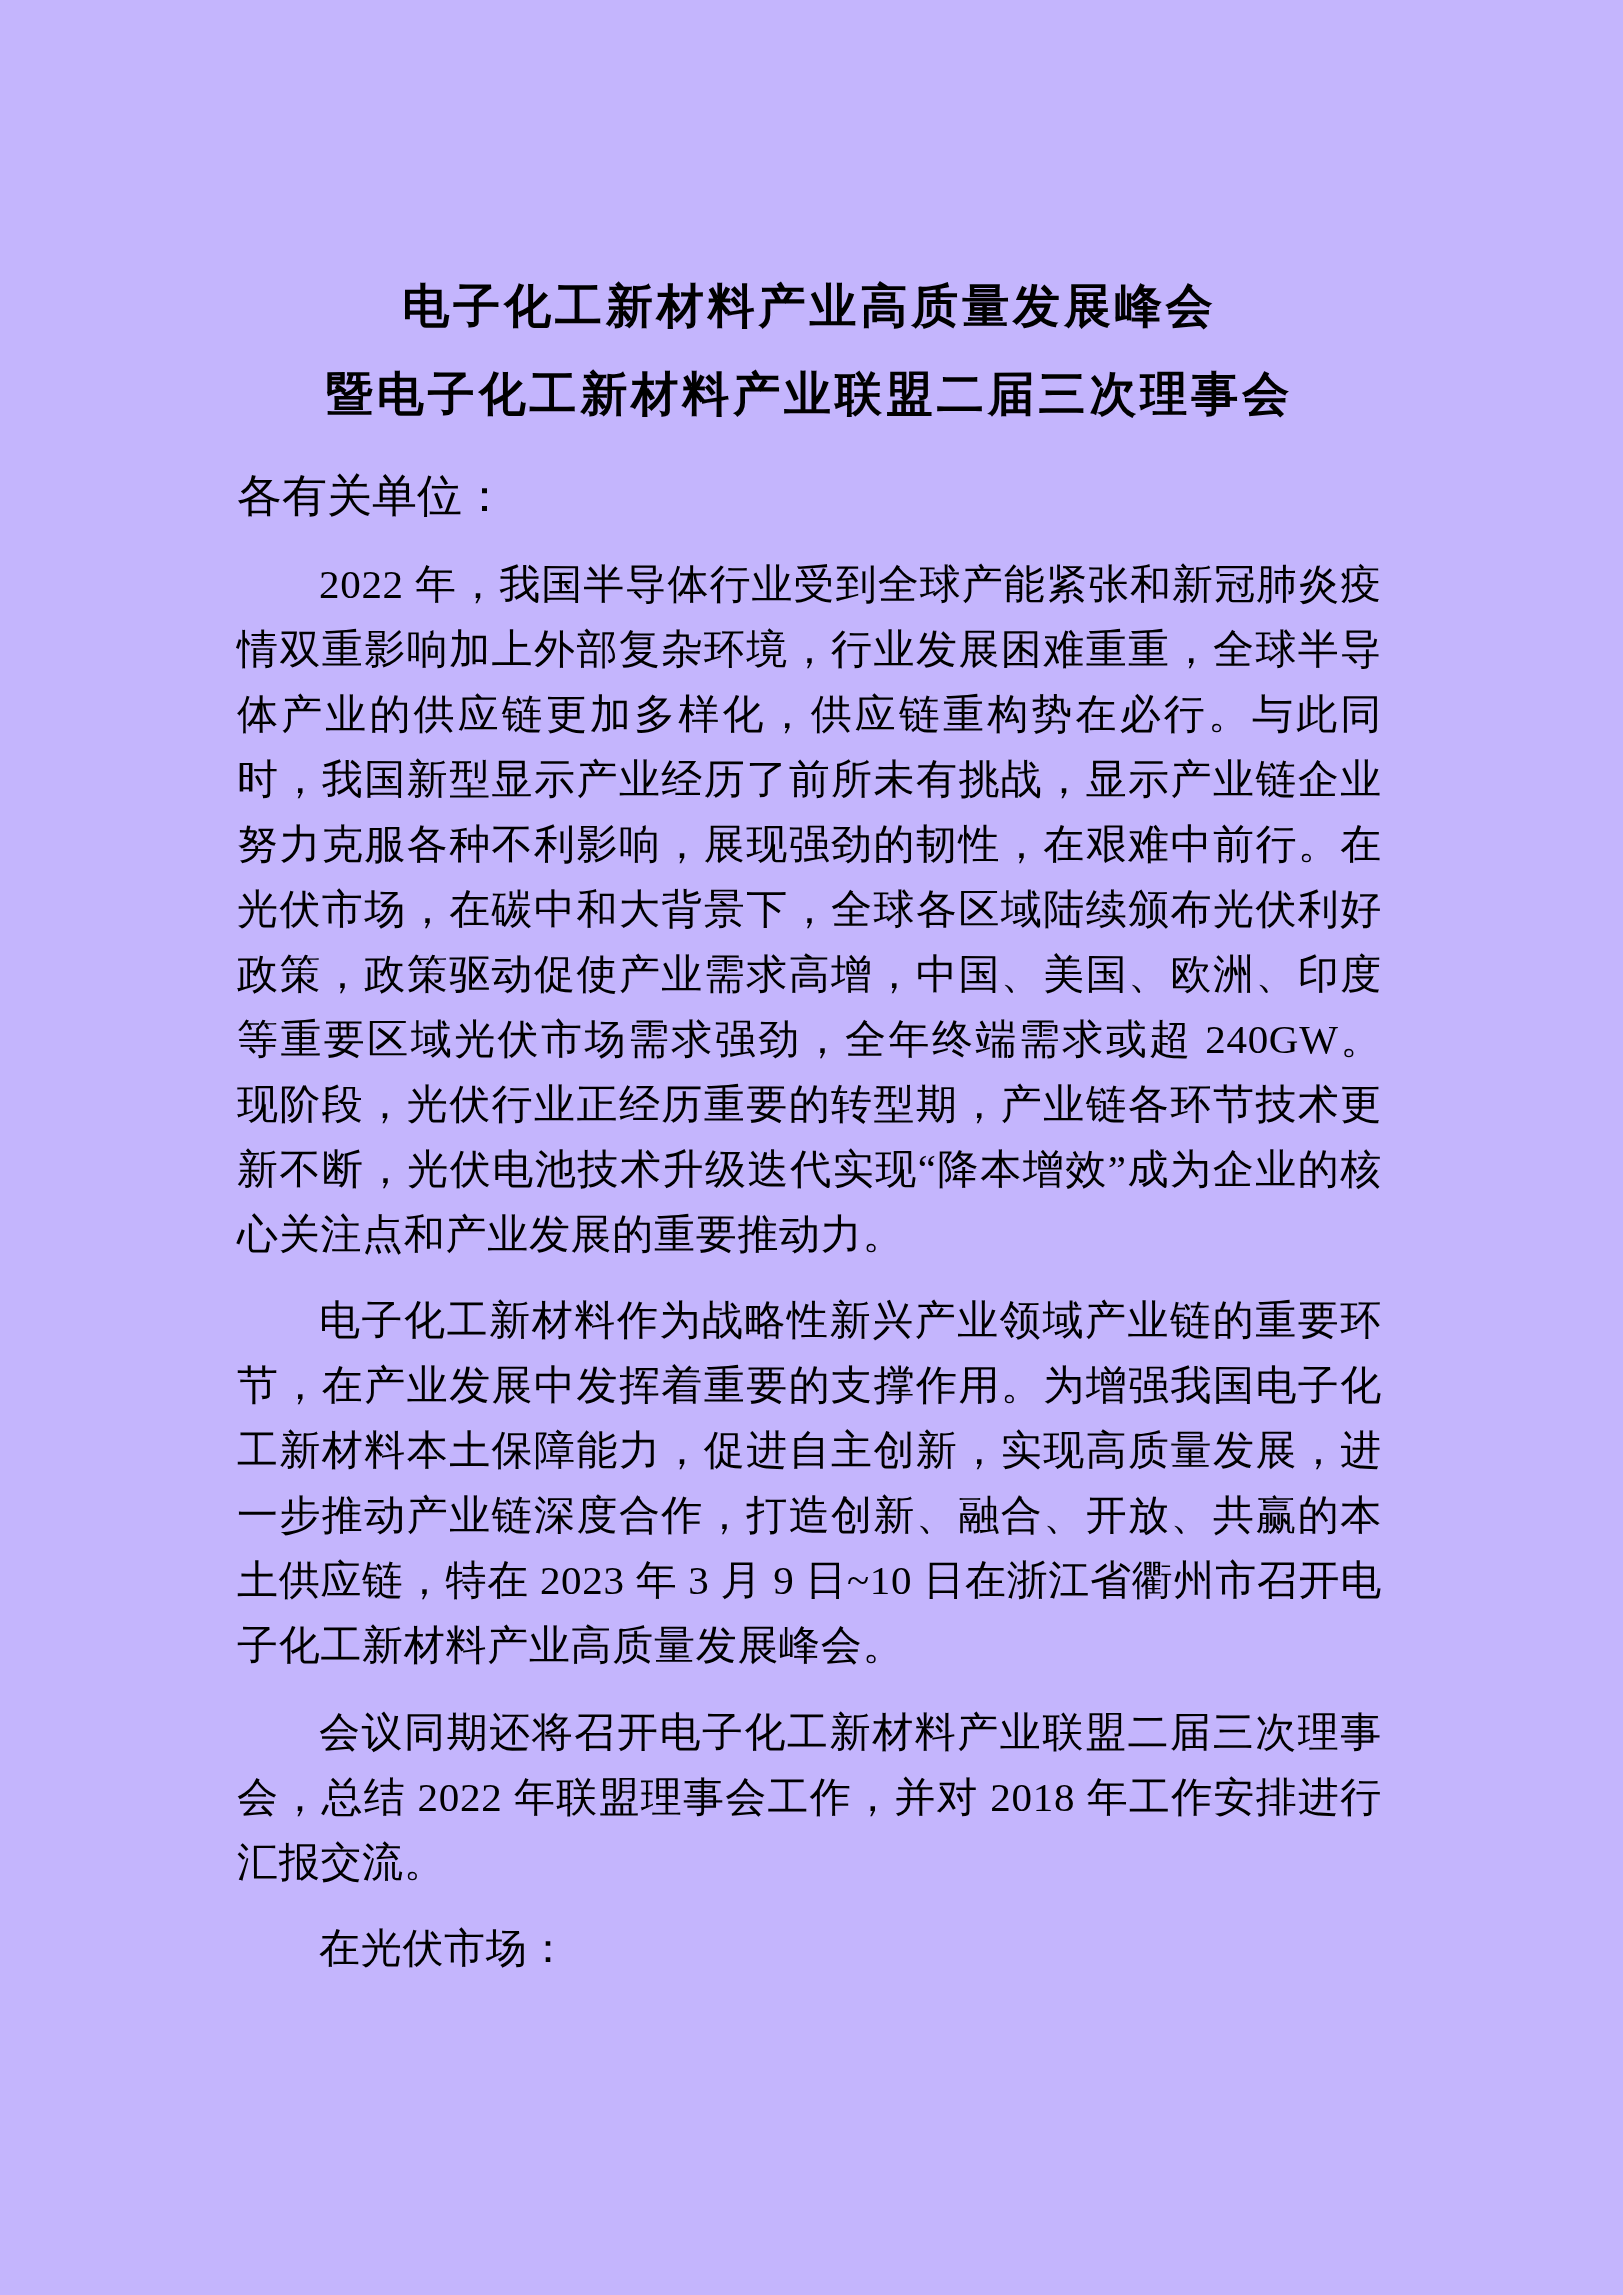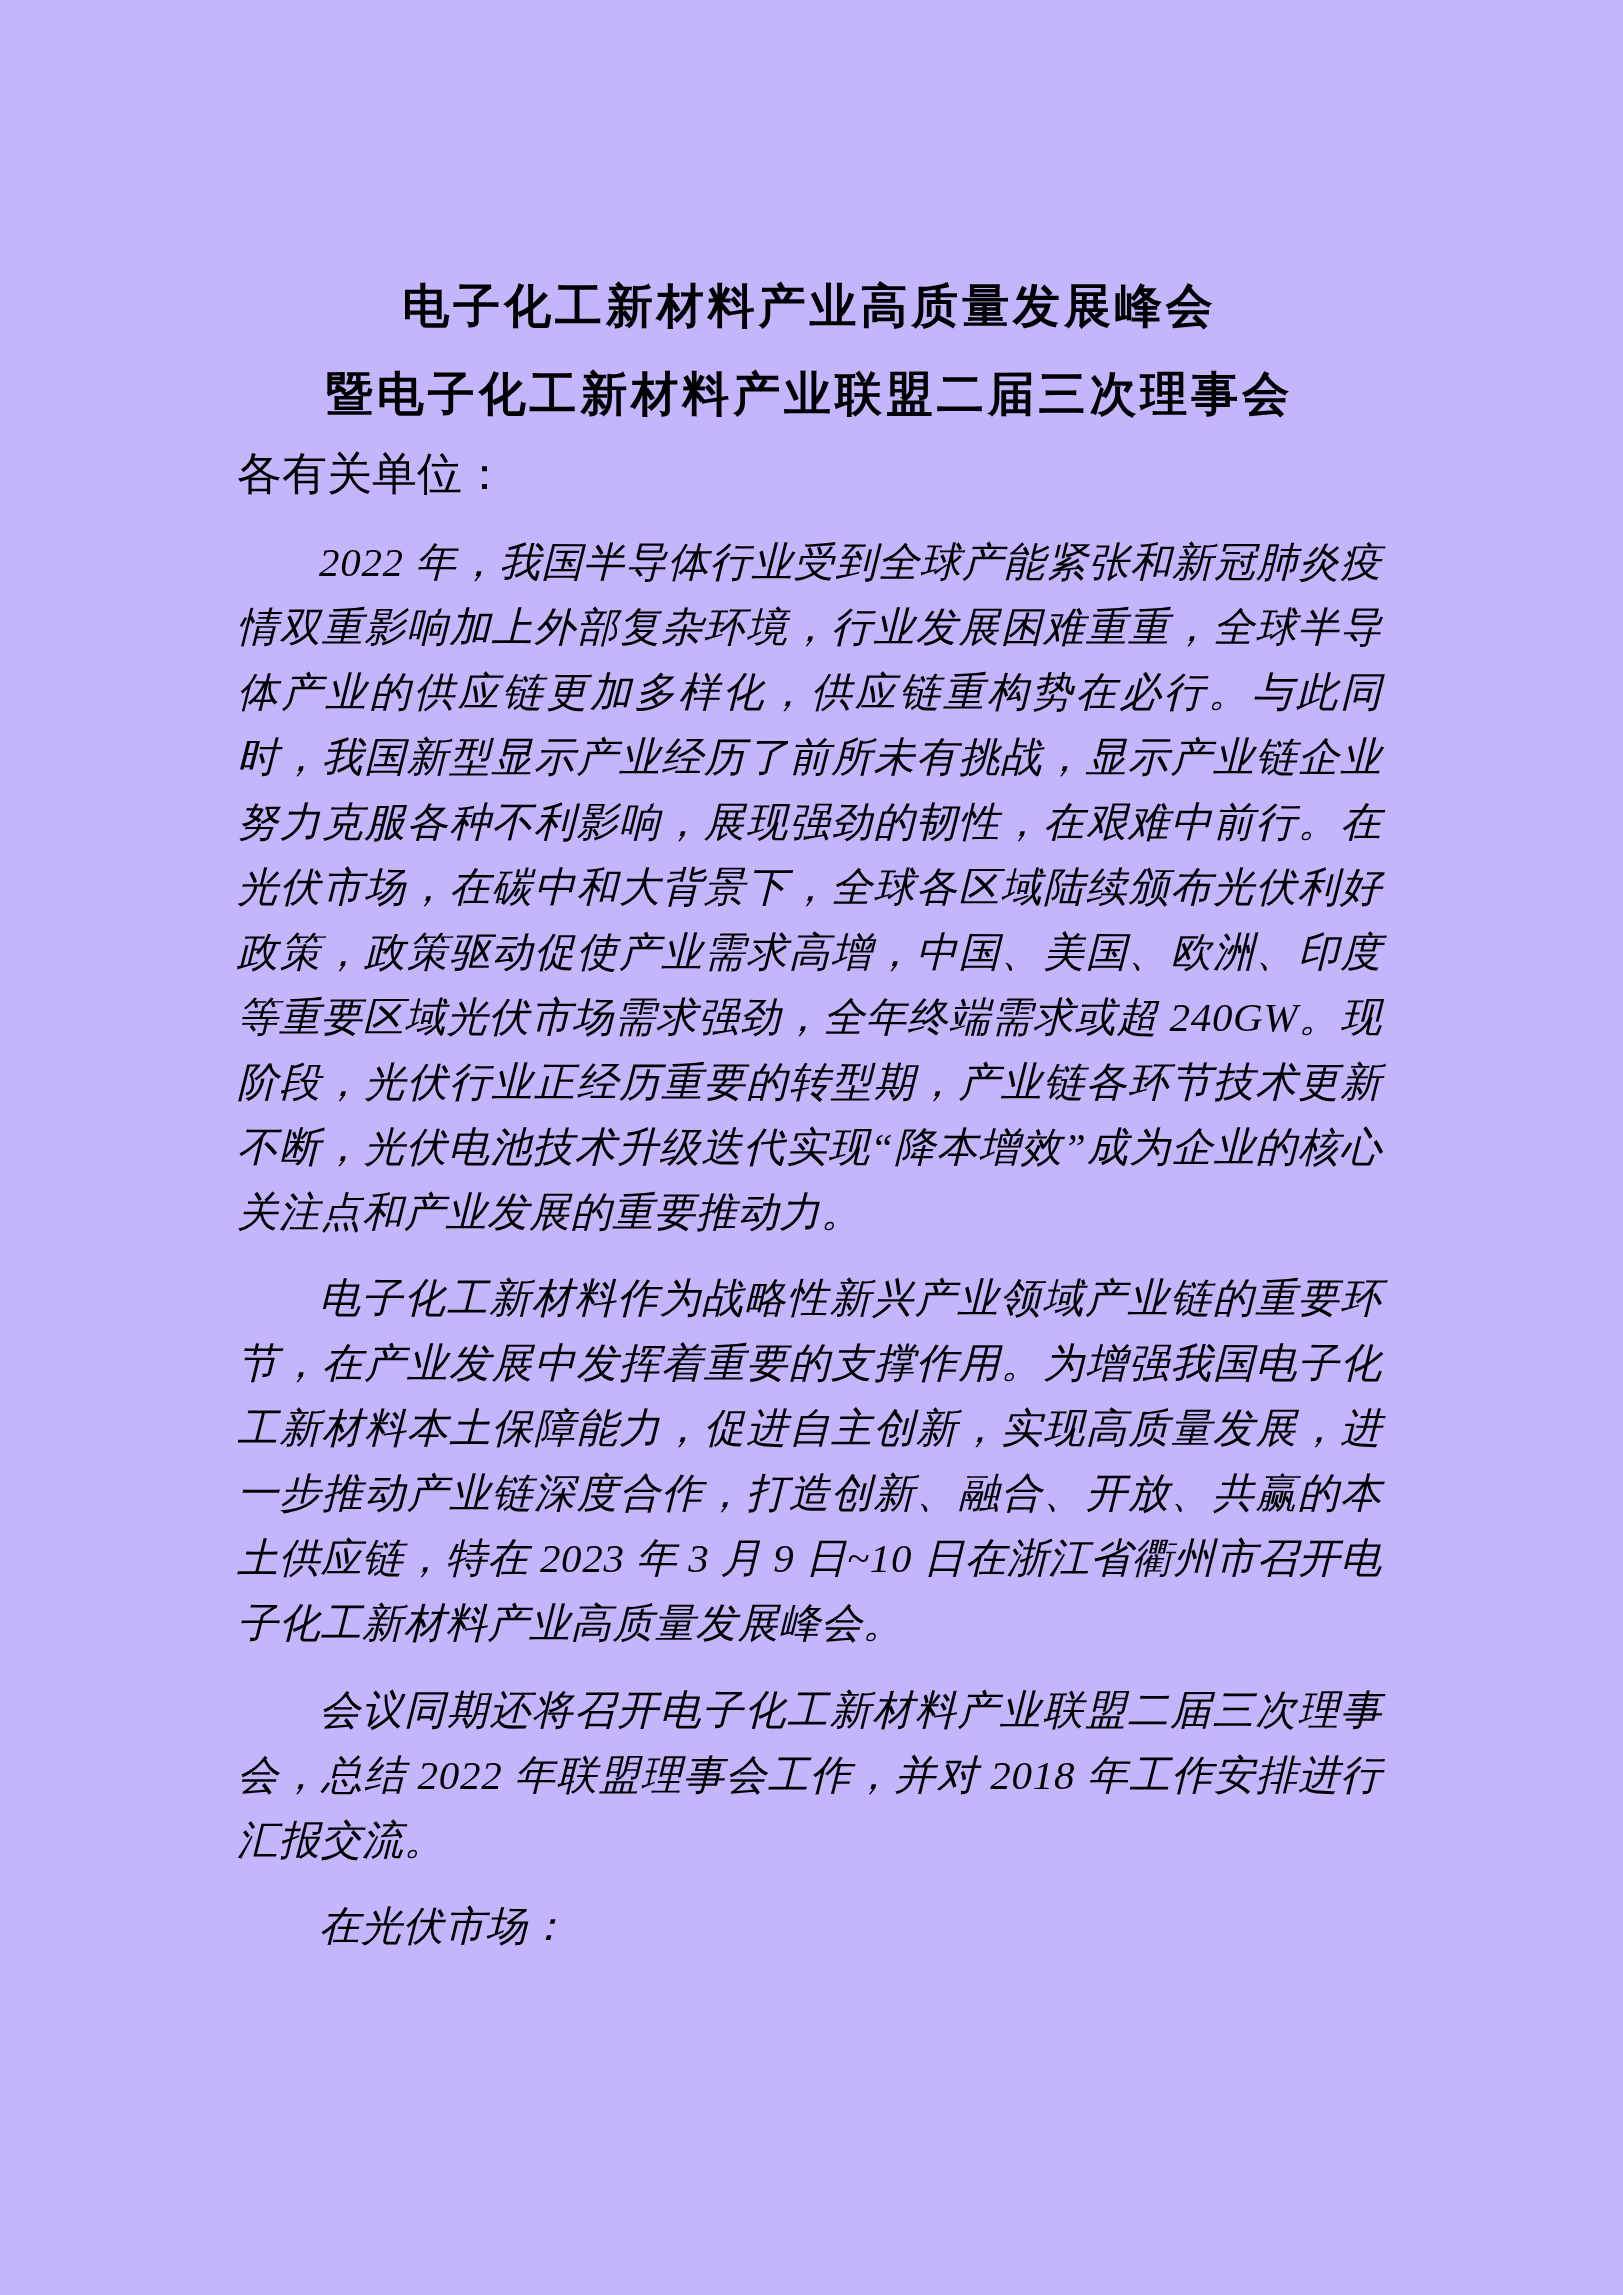--- a/index.html
+++ b/index.html
@@ -22,35 +22,34 @@
     font-family: "Liberation Sans", "DejaVu Sans", sans-serif;
     font-weight: bold;
     font-size: 47px;
     line-height: 88px;
     letter-spacing: 3.9px;
   }
   .title-line {
     white-space: nowrap;
   }
   .salutation {
-    margin-top: 3px;
+    margin-top: 25px;
     font-family: "Liberation Serif", "DejaVu Serif", serif;
     font-size: 45px;
     line-height: 67px;
     font-weight: 500;
   }
   .para {
     margin: 21.6px 0 0 0;
     font-family: "Liberation Serif", "DejaVu Serif", serif;
     font-size: 41px;
     line-height: 65px;
     text-align: justify;
     text-indent: 2em;
     letter-spacing: 0.7px;
-    font-style: italic;
   }
 </style>
 </head>
 <body>
 
 <div class="page">
   <div class="title-block">
     <div class="title-line">电子化工新材料产业高质量发展峰会</div>
     <div class="title-line">暨电子化工新材料产业联盟二届三次理事会</div>
   </div>

